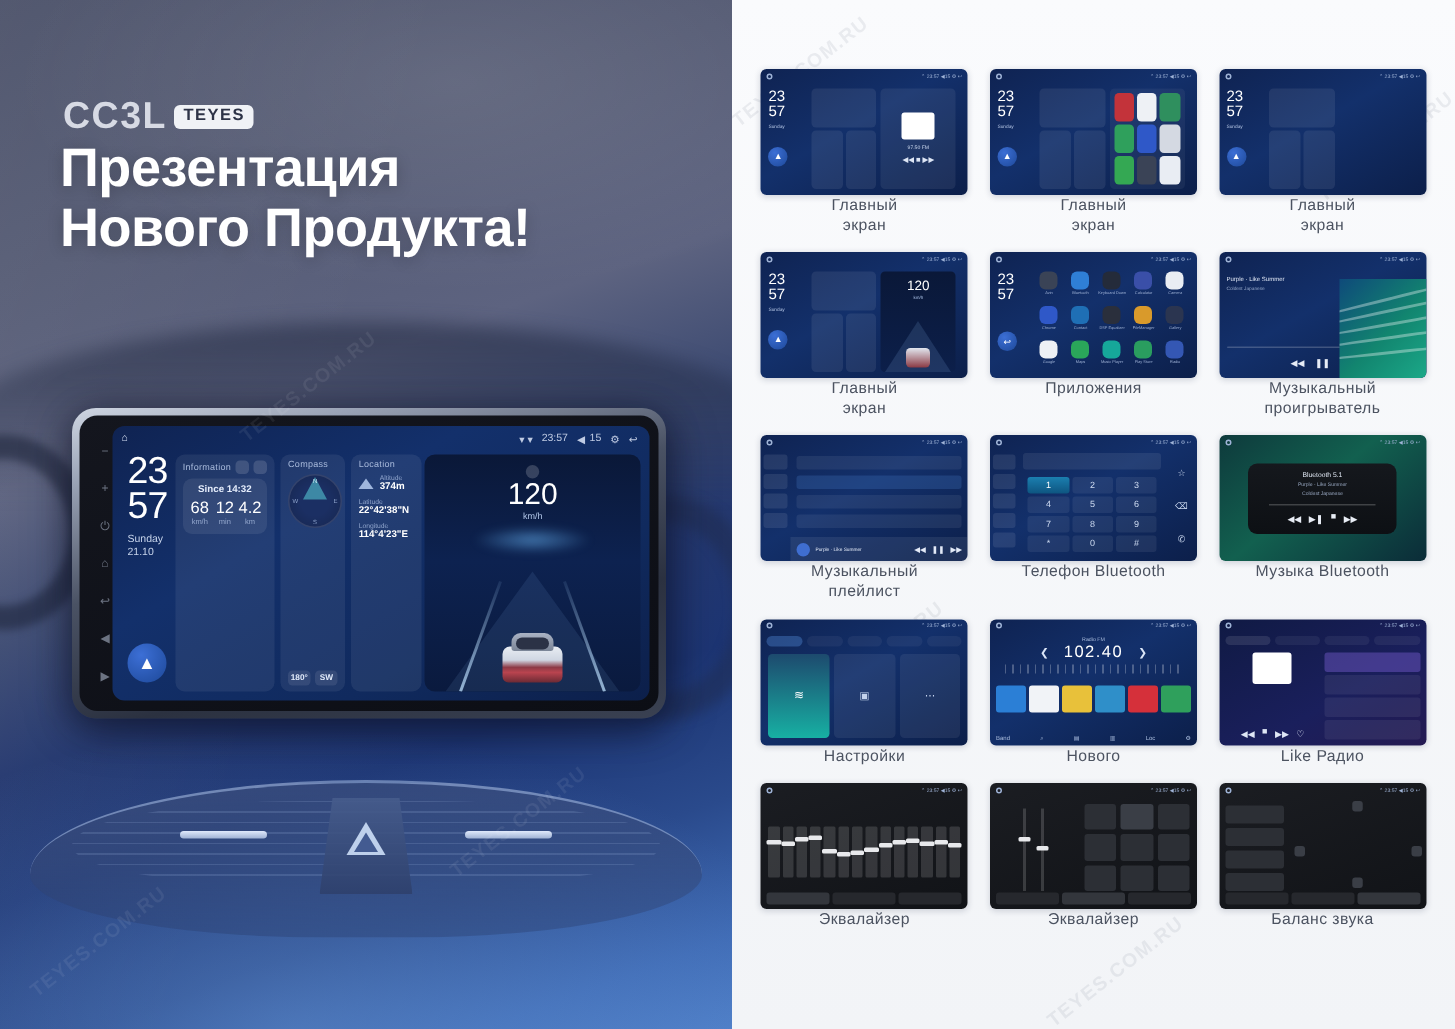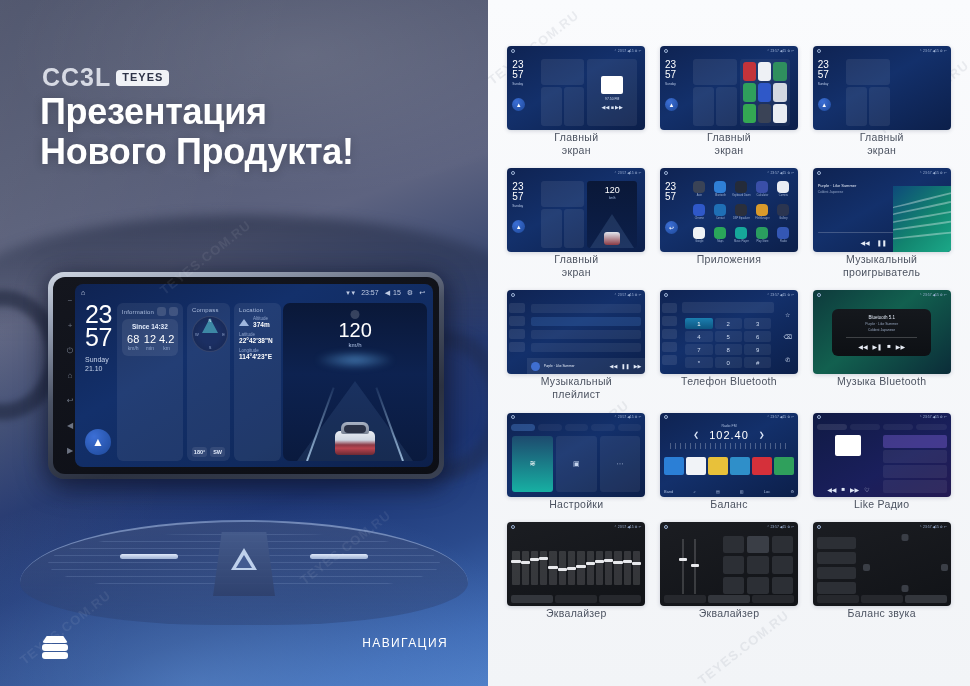--- a/index.html
+++ b/index.html
@@ -531,28 +531,20 @@
       <div class="vent-shell"></div>
       <div class="vent-slats"></div>
       <div class="vent-bar-l"></div>
       <div class="vent-bar-r"></div>
       <div class="hazard-housing"></div>
       <div class="hazard-btn">
         <div class="hazard-tri"></div>
       </div>
     </div>
 
-    <div class="hero-foot">
-      <div class="layers-icon">
-        <div class="l1"></div>
-          <div class="l2"></div>
-          <div class="l3"></div>
-      </div>
-      <div class="nav-label">НАВИГАЦИЯ</div>
-    </div>
 
     <div class="wm" style="left:150px;top:250px;">TEYES.COM.RU</div>
     <div class="wm" style="left:290px;top:540px;">TEYES.COM.RU</div>
     <div class="wm" style="left:10px;top:620px;">TEYES.COM.RU</div>
   </div>
 
   <div class="grid-panel">
 
     <div class="wm wm-dark" style="left:-10px;top:40px;">TEYES.COM.RU</div>
     <div class="wm wm-dark" style="left:380px;top:90px;">TEYES.COM.RU</div>
@@ -964,21 +956,21 @@
           <div style="position:absolute;bottom:3px;left:4px;right:4px;display:flex;justify-content:space-between;color:#a9bcdd;font-size:4px;">
             <span>Band</span>
             <span>⌕</span>
             <span>▤</span>
             <span>▥</span>
             <span>Loc</span>
             <span>⚙</span>
           </div>
         </div>
         <div class="cap">
-          <div>Баланс</div>
+          <div>Нового</div>
             <div></div>
         </div>
       </div>
 
       <div class="cell">
         <div class="thumb" style="background:linear-gradient(150deg,#101a44,#1a1f5c 60%,#241a52);">
           <div class="t-status">
               <span class="t-home-dot"></span>
               <span>⌃ 23:57 ◀15 ⚙ ↩</span>
             </div>

